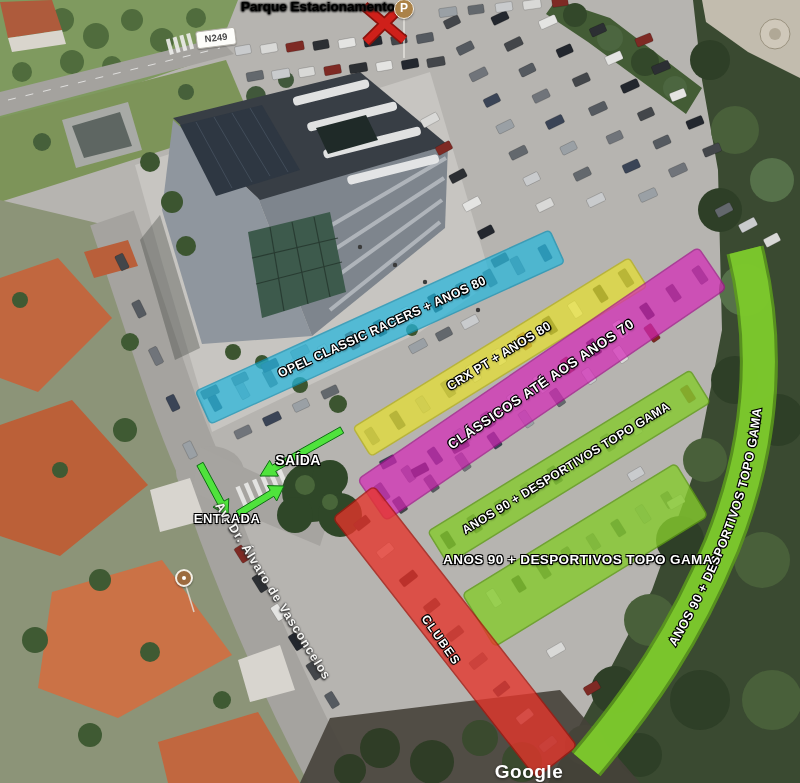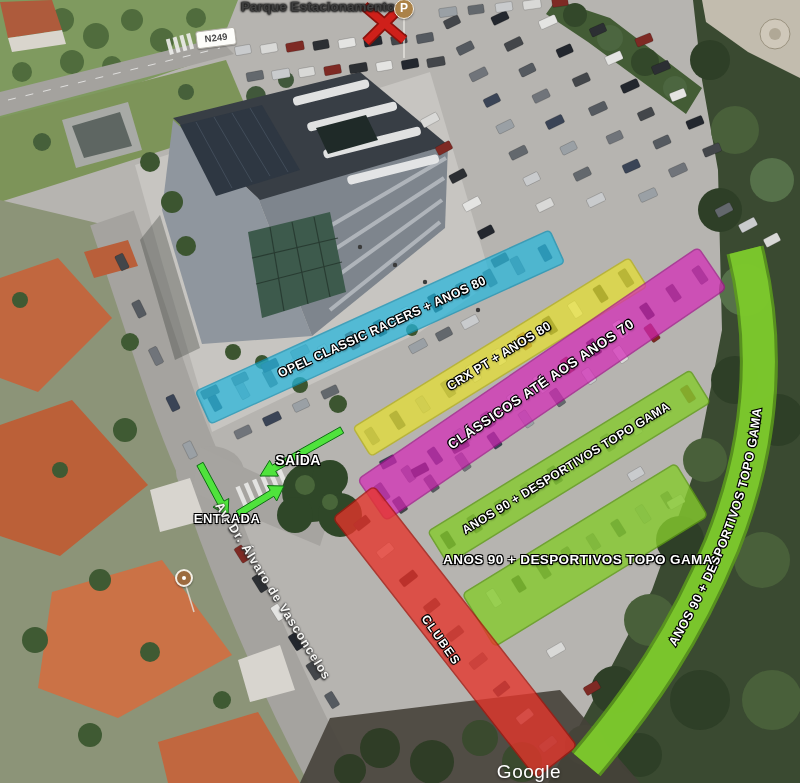--- a/index.html
+++ b/index.html
@@ -12,33 +12,33 @@
   .lbl{
     position:absolute;white-space:nowrap;color:#fff;font-weight:bold;
     transform:translate(-50%,-50%) rotate(var(--r,0deg));
     transform-origin:center;pointer-events:none;
   }
   .band-label{
     font-size:12.5px;letter-spacing:.4px;
     text-shadow:-1px -1px 0 #000,1px -1px 0 #000,-1px 1px 0 #000,1px 1px 0 #000,0 2px 2px rgba(0,0,0,.45);
   }
   .poi-label{
-    font-size:13.5px;color:#404040;
+    font-size:13.5px;color:#000000;
     text-shadow:0 0 2px #1d1d1d,0 1px 2px #1d1d1d,1px 0 2px #1d1d1d,-1px 0 2px #1d1d1d;
   }
   .place-label{
     font-size:15px;color:#fff;
     text-shadow:0 0 2px #000,0 1px 3px #000,1px 0 2px #000,-1px 0 2px #000;
   }
   .street-label{
     font-size:12.5px;color:#f6f6f4;letter-spacing:1px;font-weight:bold;
     text-shadow:0 0 2px #3c3c3c,0 1px 2px #2d2d2d,1px 1px 2px #2d2d2d;
   }
   .watermark{
-    font-size:19px;color:#fff;font-weight:normal;letter-spacing:.5px;
+    font-size:19px;color:#fff;font-weight:bold;letter-spacing:.5px;
     text-shadow:0 1px 3px rgba(0,0,0,.6);
   }
   .shield{
     position:absolute;left:196px;top:29px;width:38px;height:16px;
     background:#fdfdfa;border:1px solid #b3b0a9;border-radius:3px;
     font-size:9.5px;font-weight:bold;color:#474747;line-height:16px;text-align:center;
     transform:rotate(-7deg);box-shadow:0 1px 1px rgba(0,0,0,.25);
   }
   .pin-p{
     position:absolute;left:394px;top:-1px;width:20px;height:20px;border-radius:50%;

